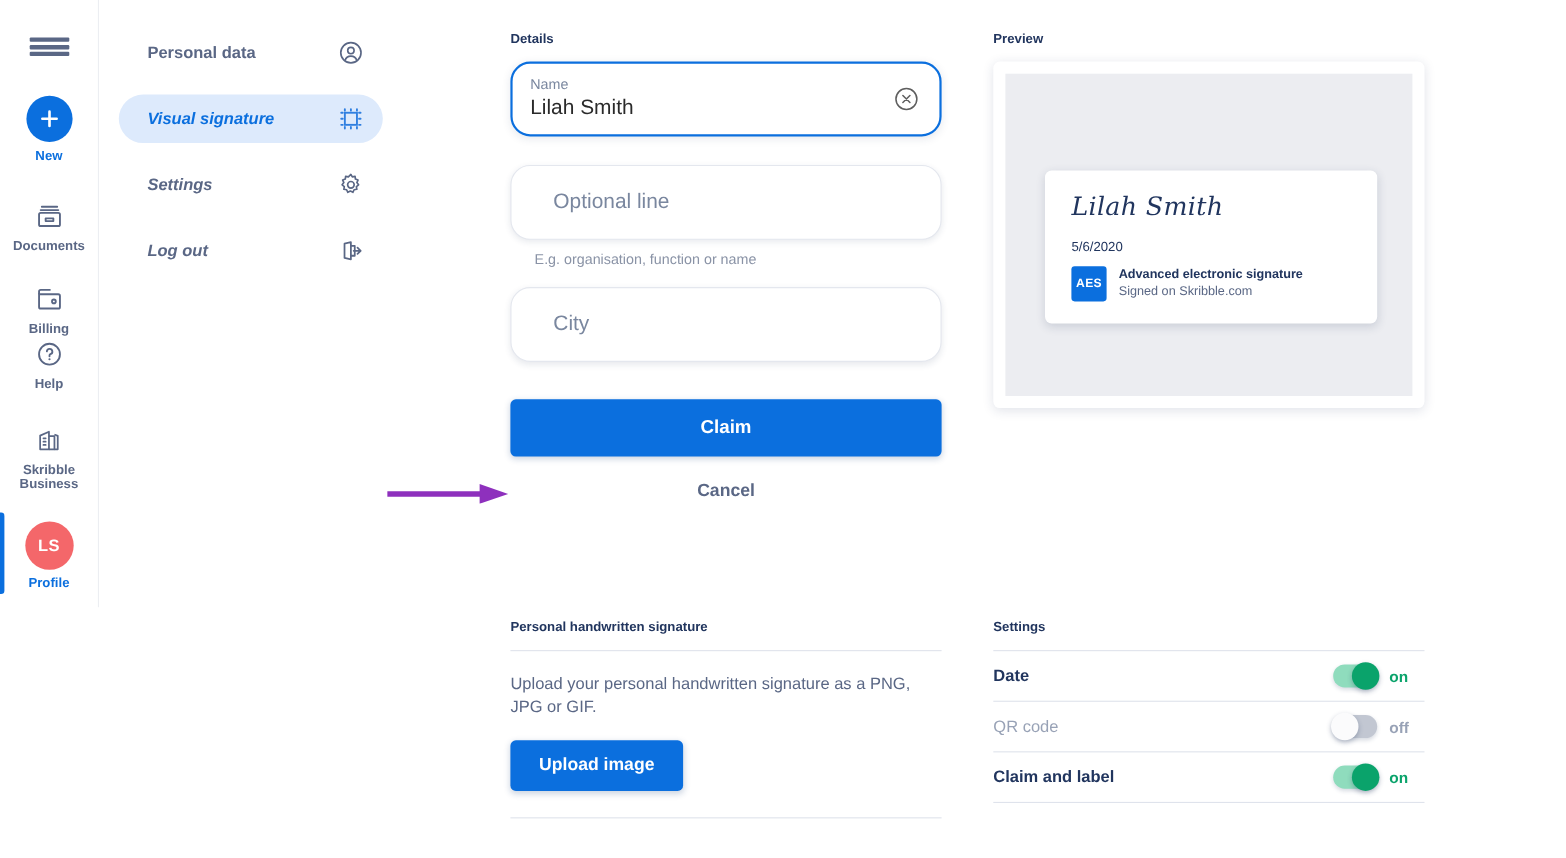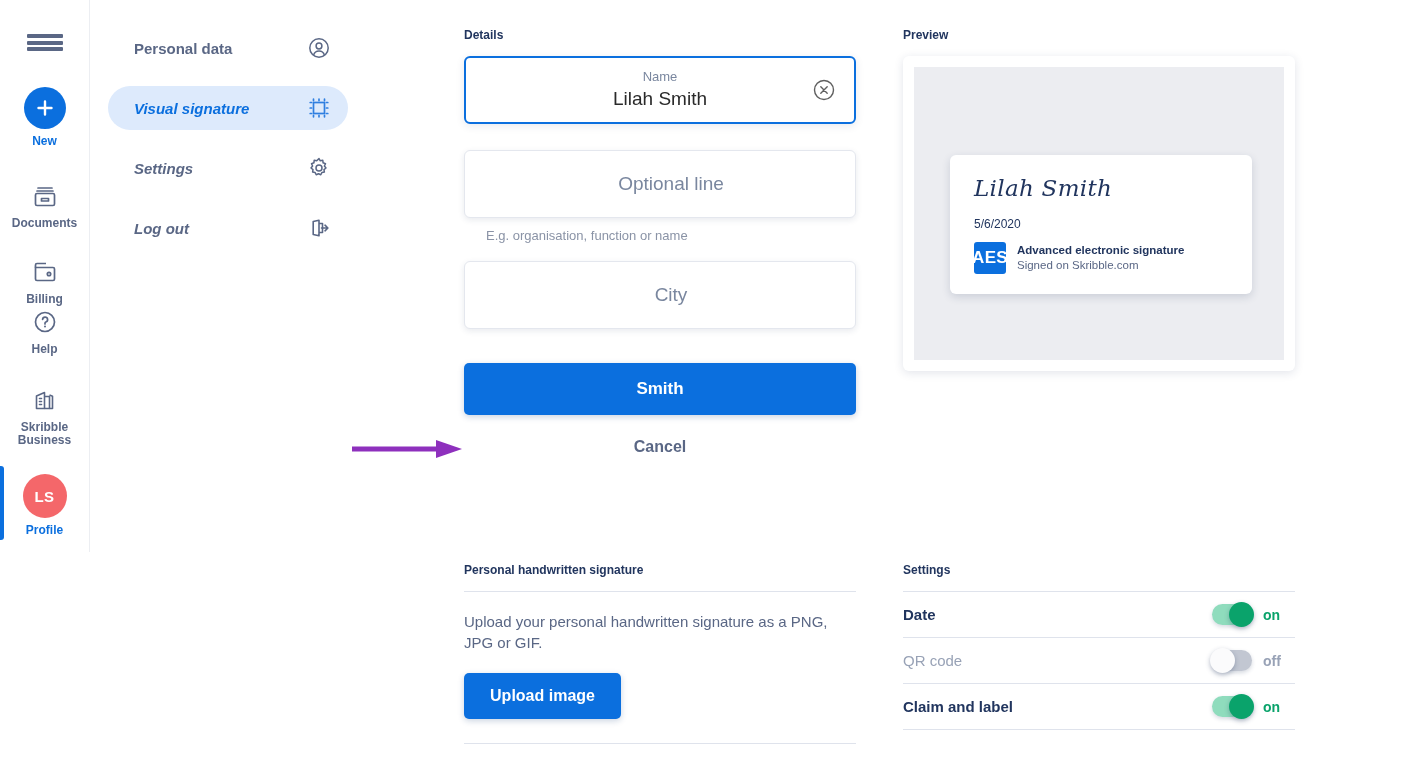--- a/index.html
+++ b/index.html
@@ -53,24 +53,24 @@
   .subnav-item.active .txt { color:#0b6fde; }
   .subnav-item .sico { width:26px; height:26px; display:flex; align-items:center; justify-content:center; }
 
   
   .col-form { position:absolute; left:464px; top:28px; width:392px; }
   .col-prev { position:absolute; left:903px; top:28px; width:392px; }
 
   .sec-title { font-size:12px; font-weight:bold; color:#21355e; margin:0 0 14px 0; }
 
   .field {
-    background:#fff; border:1px solid #e4e7ee; border-radius:6px;
+    background:#fff; border:1px solid #e4e7ee; border-radius:18px;
     box-shadow:0 2px 6px rgba(30,50,90,.10);
     height:68px; padding:12px 16px; position:relative; display:flex;
-    flex-direction:column; justify-content:center; cursor:text;align-items:center;
+    flex-direction:column; justify-content:center; cursor:text;
   }
   .field.focused { border:2px solid #0b6fde; box-shadow:0 2px 8px rgba(30,50,90,.10); }
   .field .flabel { font-size:13px; color:#7a879f; line-height:1.2; margin-bottom:2px; }
   .field .fvalue { font-size:19px; color:#2a2a2a; line-height:1.25; }
   .field .fplace { font-size:19px; color:#7a879f; line-height:1.25;margin-left:22px; }
   .clear-btn { position:absolute; right:18px; top:50%; transform:translateY(-50%);
     width:24px; height:24px; cursor:pointer; }
   .hint { font-size:13px; color:#8a93a6; margin:10px 0 0 22px; }
 
   .btn-primary {
@@ -92,21 +92,21 @@
     padding:11px; width:392px; height:315px; }
   .prev-inner { background:#ecedf1; width:100%; height:100%; position:relative; }
   .sig-card { position:absolute; left:36px; top:88px; width:302px;
     background:#fff; border-radius:6px; box-shadow:0 3px 9px rgba(30,50,90,.16);
     padding:22px 24px 20px 24px; }
   .sig-name { font-family:"DejaVu Serif", serif; font-style:italic; font-size:23px;
     color:#21355e; letter-spacing:.3px; line-height:1; }
   .sig-date { font-size:12px; color:#21355e; margin-top:17px; }
   .sig-row { display:flex; align-items:center; margin-top:11px; }
   .aes-badge { width:32px; height:32px; background:#0b6fde; border-radius:3px;
-    color:#fff; font-size:17px; font-weight:bold; display:flex;
+    color:#fff; font-size:11px; font-weight:bold; display:flex;
     align-items:center; justify-content:center; letter-spacing:.3px; flex:none; }
   .sig-texts { margin-left:11px; }
   .sig-t1 { font-size:11.5px; font-weight:bold; color:#21355e; line-height:1.3; }
   .sig-t2 { font-size:11.5px; color:#5a6785; line-height:1.35; }
 
   
   .lower-left { position:absolute; left:464px; top:563px; width:392px; }
   .lower-right { position:absolute; left:903px; top:563px; width:392px; }
   .rule { height:1px; background:#dfe3ec; width:100%; }
   .blurb { font-size:15px; color:#5a6785; line-height:1.42; margin:19px 0 0 0; }
@@ -274,21 +274,21 @@
     <div class="hint">E.g. organisation, function or name</div>
 
     <div style="height:18px"></div>
 
     <div class="field">
       <div class="fplace">City</div>
     </div>
 
     <div style="height:34px"></div>
 
-    <button class="btn-primary">Smith</button>
+    <button class="btn-primary">Claim</button>
     <button class="btn-cancel">Cancel</button>
   </section>
 
   <div class="arrow-anno">
     <svg width="110" height="18" viewBox="0 0 110 18">
       <path d="M0 9h88" stroke="#8e30bd" stroke-width="5"></path>
       <path d="M84 0l26 9-26 9z" fill="#8e30bd"></path>
     </svg>
   </div>
 

